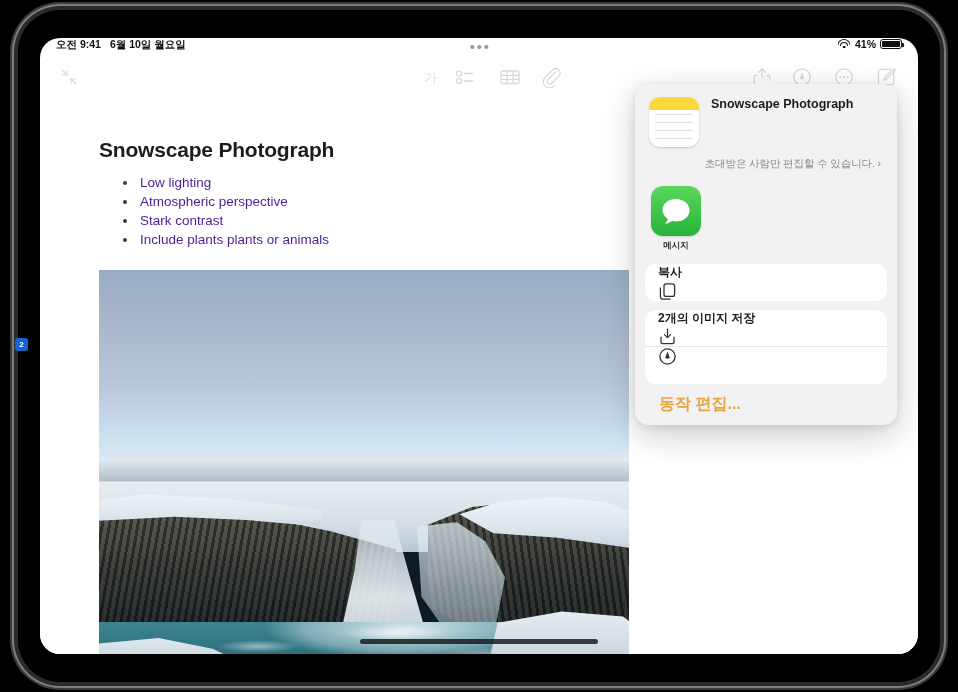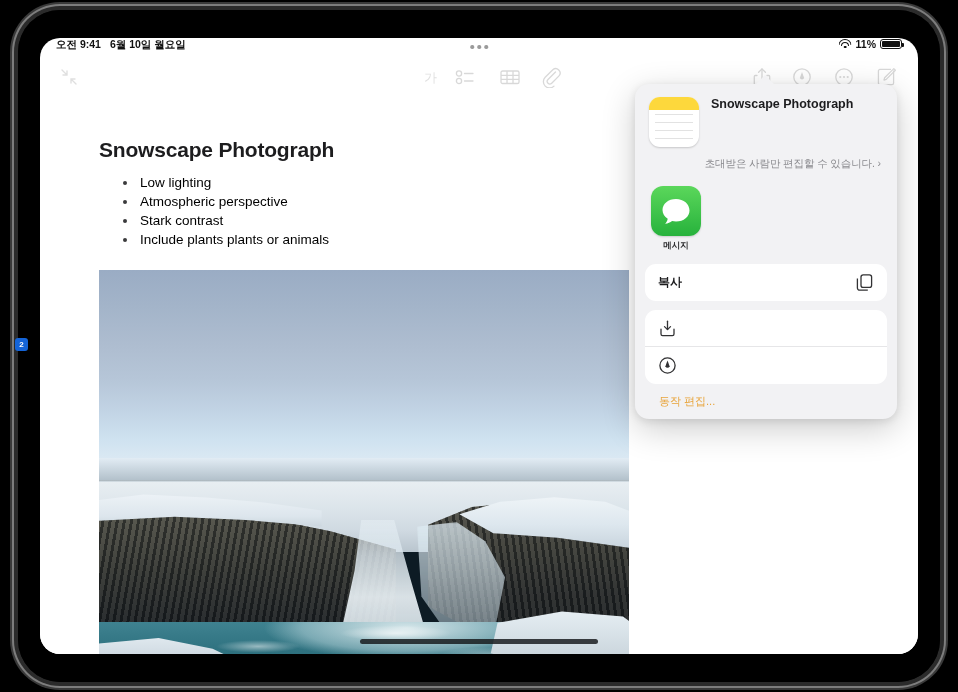--- a/index.html
+++ b/index.html
@@ -91,21 +91,21 @@
   .tb-btn svg { display: block; }
 
   
   #note-body { position: absolute; left: 0; top: 60px; width: 100%; bottom: 0; background: #fff; }
   #note-title {
     position: absolute; left: 59px; top: 40px;
     font-size: 21px; font-weight: bold; color: #1c1c1e; letter-spacing: -.2px;
   }
   #note-list { position: absolute; left: 80px; top: 75px; list-style: none; }
   #note-list li {
-    position: relative; font-size: 13.5px; color: #000000;
+    position: relative; font-size: 13.5px; color: #4c1d95;
     line-height: 19px; padding-left: 20px;
   }
   #note-list li::before {
     content: ""; position: absolute; left: 3px; top: 8px;
     width: 4px; height: 4px; border-radius: 50%; background: #3a3a3c;
   }
 
   
   #note-photo {
     position: absolute; left: 59px; top: 172px;
@@ -255,28 +255,29 @@
   .ic-messages { background: linear-gradient(to bottom, #5bd75b, #27b23c); display: flex; align-items: center; justify-content: center; }
   .ic-mail { background: linear-gradient(to bottom, #3ea9f5, #1273e6); display: flex; align-items: center; justify-content: center; }
   .ic-reminders { background: #fff; padding: 9px 7px; }
   .rem-row { display: flex; align-items: center; gap: 5px; margin-bottom: 6px; }
   .rem-dot { width: 8px; height: 8px; border-radius: 50%; flex: 0 0 auto; }
   .rem-line { flex: 1; height: 2.2px; background: #dcdcdc; border-radius: 2px; }
 
   #action-groups { padding: 4px 10px 0 10px; }
   .action-group { background: #fff; border-radius: 11px; margin-bottom: 9px; overflow: hidden; }
   .action-row {
-    display: flex; align-items: center; height: 37px; padding: 0 13px;
+    display: flex; height: 37px; padding: 0 13px;
     border-bottom: .8px solid #e6e6e8;
+    flex-direction: column;
   }
   .action-group .action-row:last-child { border-bottom: none; }
   .action-label { flex: 1; font-size: 12px; color: #1c1c1e; font-weight: bold; }
   .action-ic { opacity: .9; display: flex; }
   #edit-actions {
-    font-size: 11px; color: #e8a43a; font-weight: normal; padding: 1px 0 0 14px;
+    font-size: 16px; color: #e8a43a; font-weight: bold; padding: 1px 0 0 14px;
   }
 
   
   #annotation-marker {
     position: absolute; left: 15px; top: 338px;
     width: 13px; height: 13px; border-radius: 3px;
     background: #1464d8; color: #fff; font-size: 8px; font-weight: bold;
     display: flex; align-items: center; justify-content: center; z-index: 50;
   }
 </style>
@@ -292,21 +293,21 @@
       <div id="status-left">
         <span>오전 9:41</span>
         <span>6월 10일 월요일</span>
       </div>
       <div id="status-right">
         <span class="wifi-icon">
           <span></span>
             <span></span>
             <span class="dot"></span>
         </span>
-        <span id="battery-pct">11%</span>
+        <span id="battery-pct">41%</span>
         <span class="battery">
             <i></i>
           </span>
       </div>
     </div>
 
     <div id="multitask-handle">
       <i></i>
         <i></i>
         <i></i>
@@ -441,20 +442,21 @@
             <span class="action-ic">
               <svg width="19" height="19" viewBox="0 0 19 19" fill="none" stroke="#1c1c1e" stroke-width="1.3" stroke-linejoin="round">
                 <rect x="6" y="1.8" width="10.6" height="12.6" rx="2.2"></rect>
                 <path d="M12.8 17.2 H4.6 a2.2 2.2 0 01-2.2-2.2 V5.4"></path>
               </svg>
             </span>
           </div>
         </div>
         <div class="action-group">
           <div class="action-row">
+            <span class="action-label">2개의 이미지 저장</span>
             <span class="action-ic">
               <svg width="19" height="19" viewBox="0 0 19 19" fill="none" stroke="#1c1c1e" stroke-width="1.3" stroke-linecap="round" stroke-linejoin="round">
                 <path d="M9.5 2.2 V10.4"></path>
                   <path d="M6.5 7.6 L9.5 10.6 L12.5 7.6"></path>
                 <path d="M3 10.2 V15 a1.6 1.6 0 001.6 1.6 h9.8 A1.6 1.6 0 0016 15 v-4.8"></path>
               </svg>
             </span>
           </div>
           <div class="action-row">
             <span class="action-ic">

